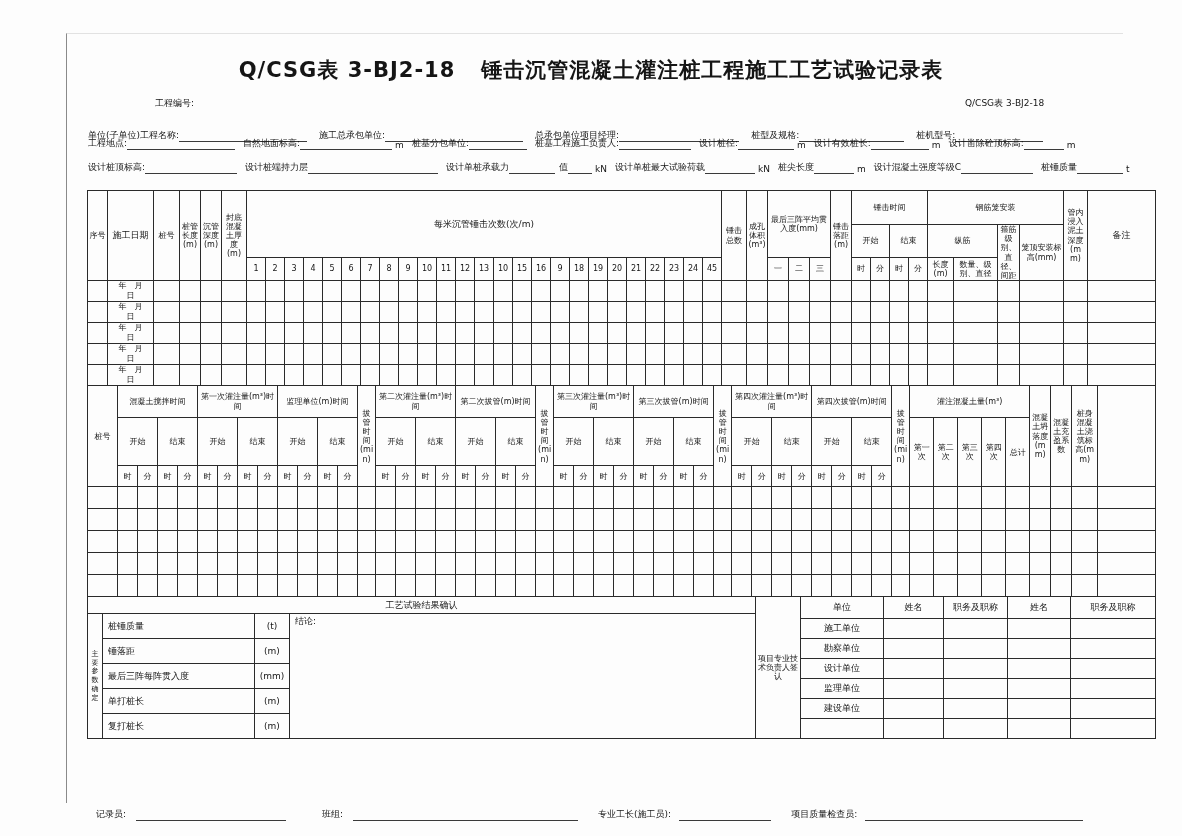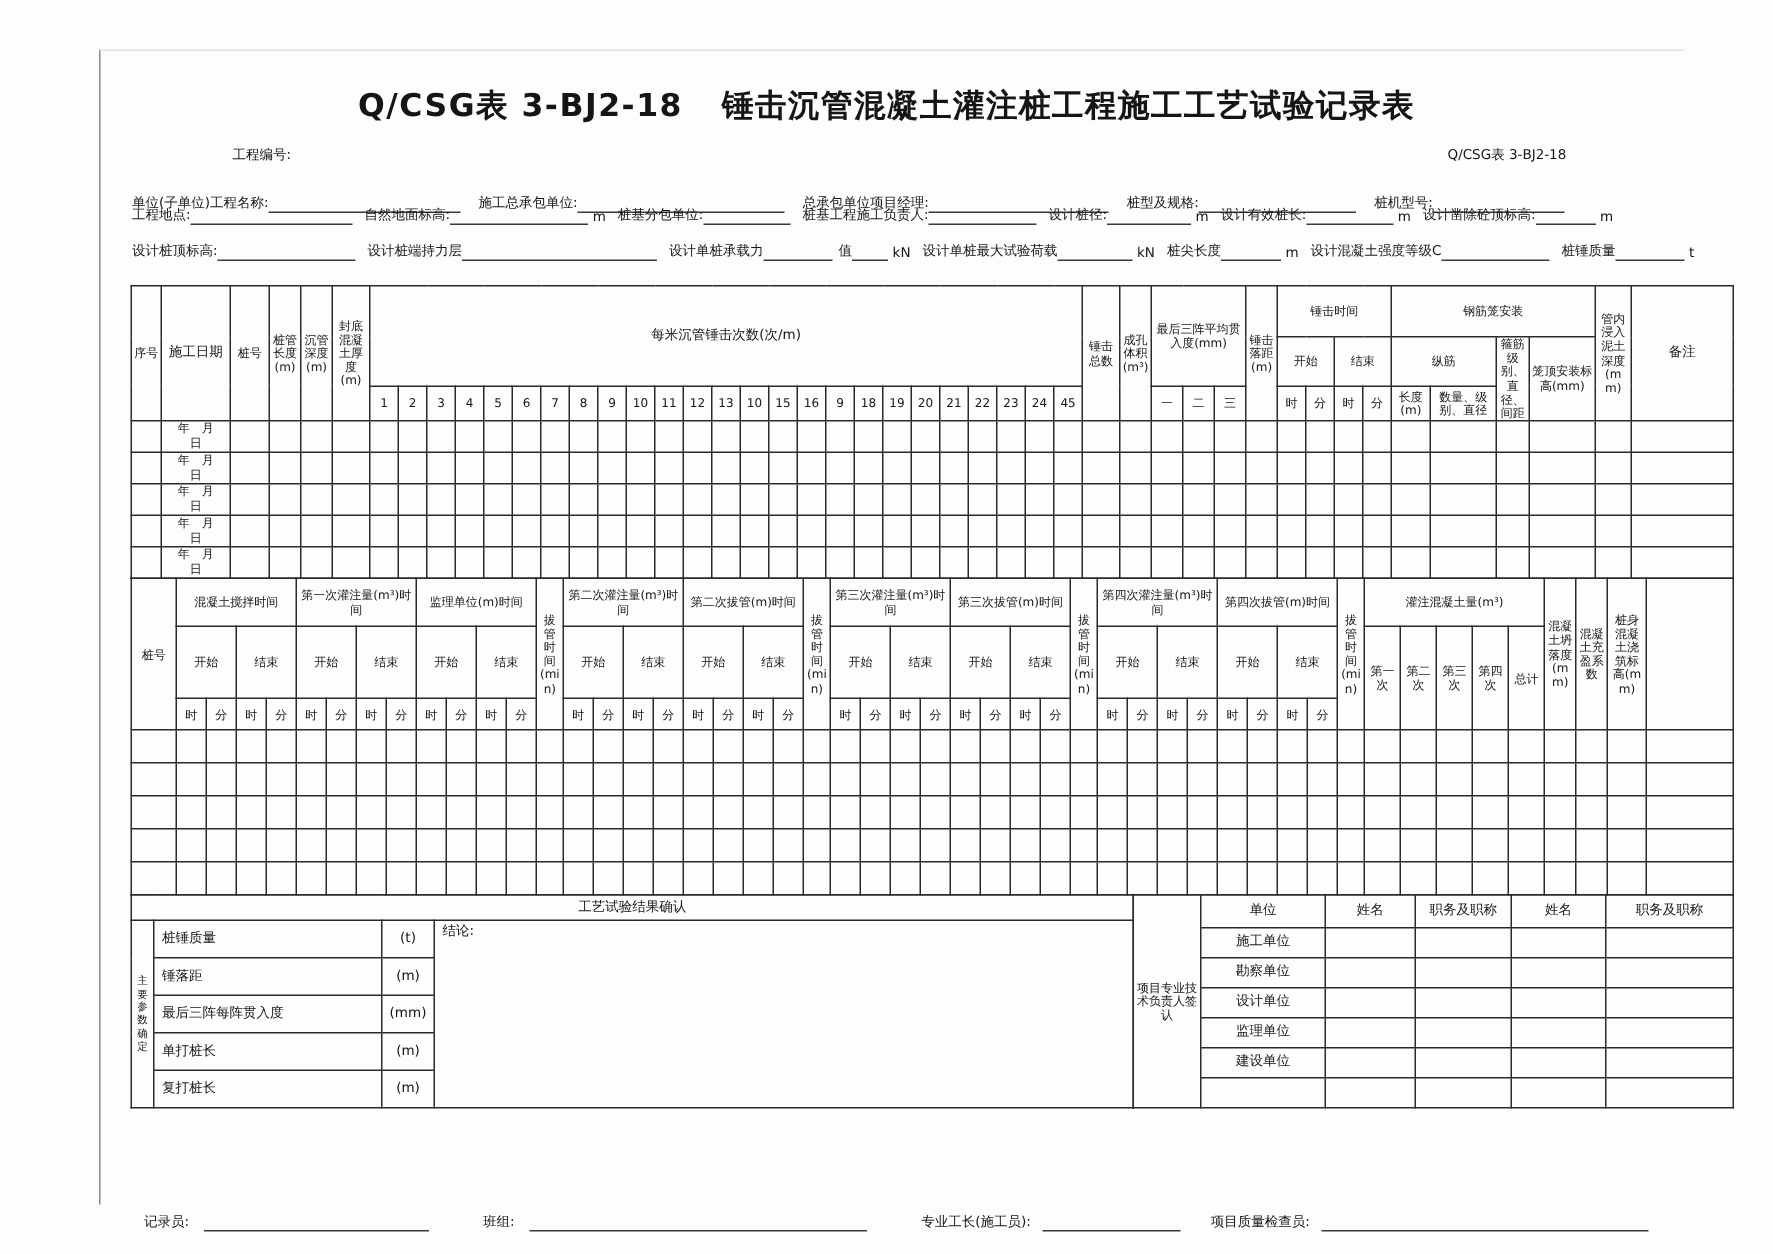--- a/index.html
+++ b/index.html
@@ -921,17 +921,17 @@
       </table>
   </div>
 
 </div>
 
 <div class="frow">
   <span class="lb">记录员:</span>
     <span class="ln" style="width:150px;margin-left:10px"></span>
   <span class="lb" style="margin-left:36px">班组:</span>
     <span class="ln" style="width:225px;margin-left:10px"></span>
-  <span class="lb" style="margin-left:36px">专业工长(施工员):</span>
+  <span class="lb" style="margin-left:20px">专业工长(施工员):</span>
     <span class="ln" style="width:92px;margin-left:8px"></span>
   <span class="lb" style="margin-left:20px">项目质量检查员:</span>
     <span class="ln" style="width:218px;margin-left:8px"></span>
 </div>
 
 </body></html>

